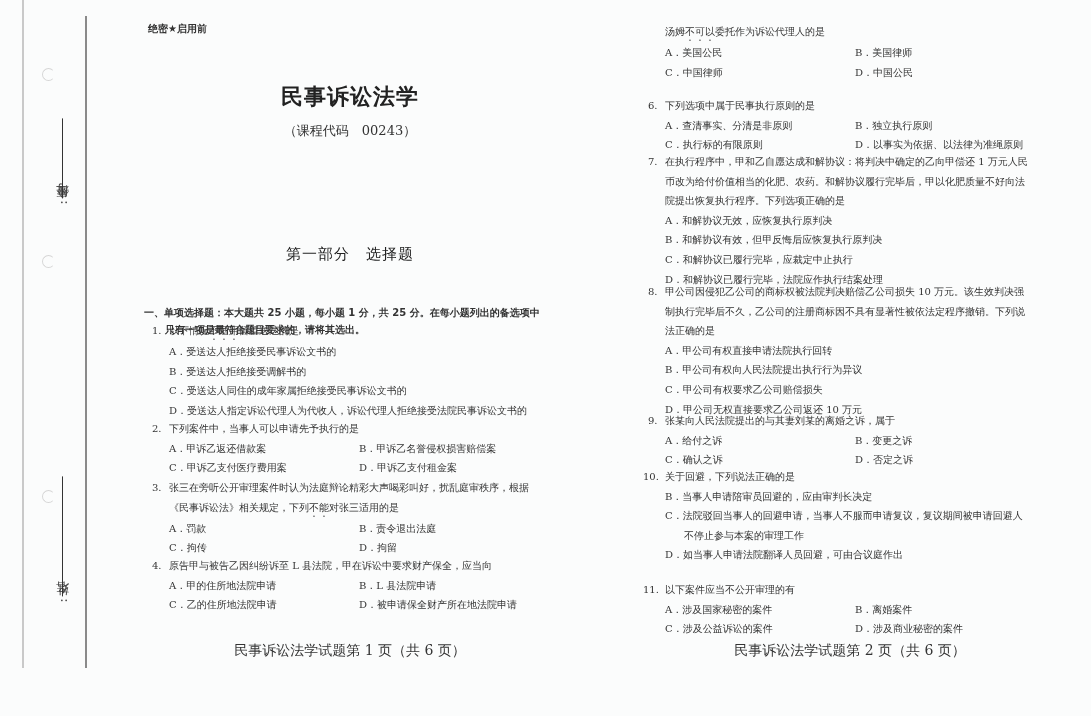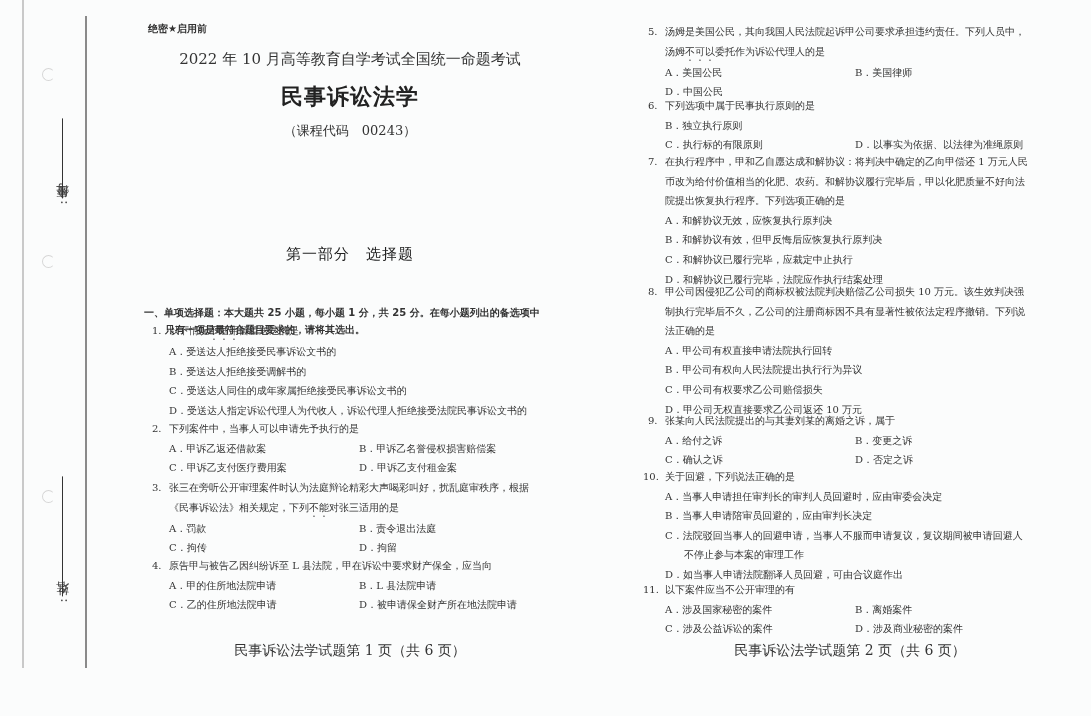--- a/index.html
+++ b/index.html
@@ -54,21 +54,20 @@
   <span>座位号:</span>
   <span class="line"></span>
 </div>
 <div class="side-field" style="top:470px">
   <span>姓名:</span>
   <span class="line" style="height:120px"></span>
 </div>
 
 <div class="page left">
   <div class="secret">绝密★启用前</div>
-  <div class="exam-title">2022 年 10 月高等教育自学考试全国统一命题考试</div>
   <div class="subject">民事诉讼法学</div>
   <div class="code">（课程代码　00243）</div>
 
 
   <div class="part-title">第一部分　选择题</div>
 
   <div class="section-intro">
     <div>一、单项选择题：本大题共 25 小题，每小题 1 分，共 25 分。在每小题列出的备选项中</div>
     <div class="l2">只有一项是最符合题目要求的，请将其选出。</div>
   </div>
@@ -117,34 +116,35 @@
         <span>D．被申请保全财产所在地法院申请</span>
       </div>
   </div>
 
   <div class="footer">民事诉讼法学试题第 1 页（共 6 页）</div>
 </div>
 
 <div class="page right">
 
   <div class="q" style="top:22px;left:8px">
-    <div class="stem"><span class="num">5.</span><span>汤姆是美国公民，其向我国人民法院起诉甲公司要求承担违约责任。下列人员中，</span></div>
     <div class="cont"><span>汤姆</span><span class="dot">不可以</span><span>委托作为诉讼代理人的是</span></div>
     <div class="row">
         <span>A．美国公民</span>
         <span>B．美国律师</span>
       </div>
     <div class="row">
+        <span>C．中国律师</span>
         <span>D．中国公民</span>
       </div>
   </div>
 
   <div class="q" style="top:96px;left:8px">
     <div class="stem"><span class="num">6.</span><span>下列选项中属于民事执行原则的是</span></div>
     <div class="row">
+        <span>A．查清事实、分清是非原则</span>
         <span>B．独立执行原则</span>
       </div>
     <div class="row">
         <span>C．执行标的有限原则</span>
         <span>D．以事实为依据、以法律为准绳原则</span>
       </div>
   </div>
 
   <div class="q" style="top:152px;left:8px">
     <div class="stem"><span class="num">7.</span><span>在执行程序中，甲和乙自愿达成和解协议：将判决中确定的乙向甲偿还 1 万元人民</span></div>
@@ -173,21 +173,20 @@
         <span>B．变更之诉</span>
       </div>
     <div class="row">
         <span>C．确认之诉</span>
         <span>D．否定之诉</span>
       </div>
   </div>
 
   <div class="q" style="top:467px;left:3px">
     <div class="stem"><span class="num" style="width:22px">10.</span><span>关于回避，下列说法正确的是</span></div>
-    <div class="opt" style="padding-left:22px">A．当事人申请担任审判长的审判人员回避时，应由审委会决定</div>
     <div class="opt" style="padding-left:22px">B．当事人申请陪审员回避的，应由审判长决定</div>
     <div class="opt" style="padding-left:22px">C．法院驳回当事人的回避申请，当事人不服而申请复议，复议期间被申请回避人</div>
     <div class="opt" style="padding-left:41px">不停止参与本案的审理工作</div>
     <div class="opt" style="padding-left:22px">D．如当事人申请法院翻译人员回避，可由合议庭作出</div>
   </div>
 
   <div class="q" style="top:580px;left:3px">
     <div class="stem"><span class="num" style="width:22px">11.</span><span>以下案件应当不公开审理的有</span></div>
     <div class="row" style="padding-left:22px">
         <span>A．涉及国家秘密的案件</span>

